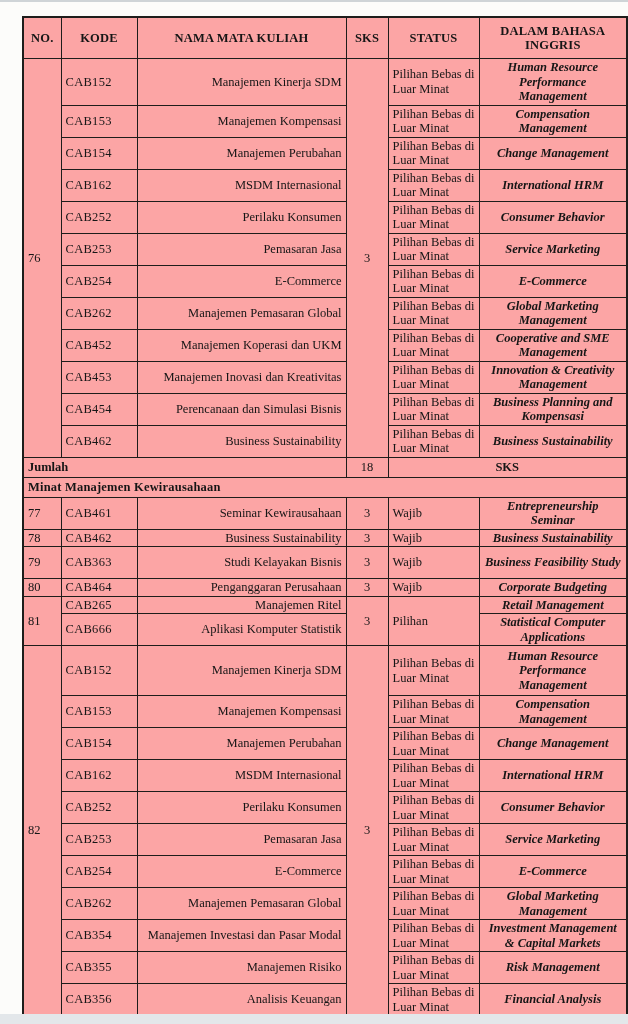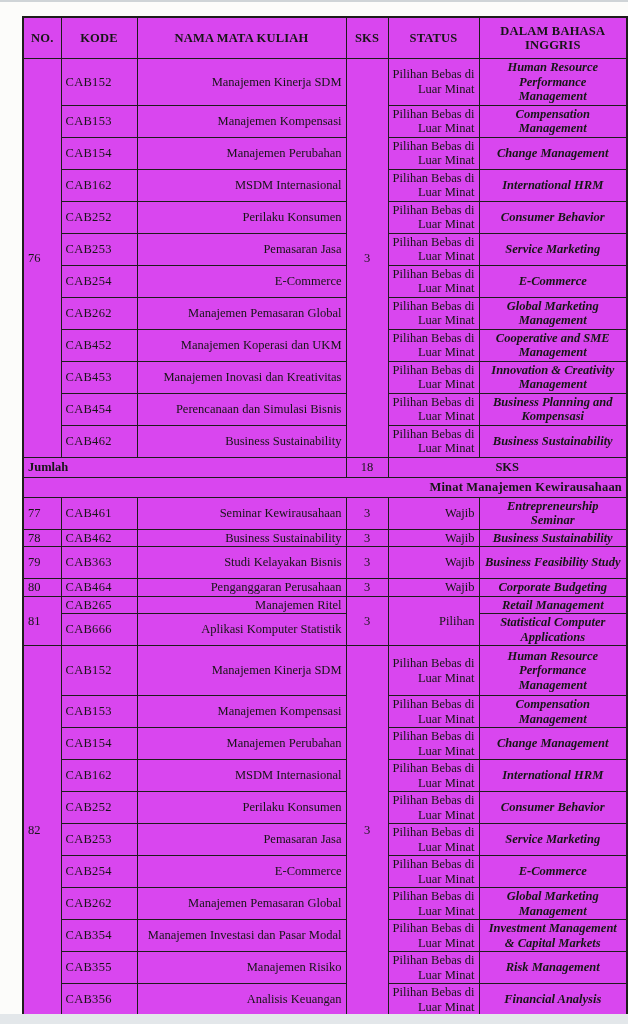--- a/index.html
+++ b/index.html
@@ -14,21 +14,21 @@
   .page{
     position:absolute;top:2px;left:0;
     width:628px;height:1012px;
     background:#fcfcfa;
   }
   table.course{
     border-collapse:collapse;
     table-layout:fixed;
     width:604px;
     margin:14px 0 0 22px;
-    background:#d946ef;
+    background:#fca5a5;
   }
   table.course td, table.course th{
     border:1.6px solid #1e1d1b;
     padding:1px 4px;
     font-size:12.5px;
     line-height:1.16;
     vertical-align:middle;
     overflow:hidden;
   }
   table.course{border:2.4px solid #1e1d1b;}
@@ -36,30 +36,30 @@
     font-weight:bold;
     text-align:center;
     height:38px;
     font-size:13px;
     letter-spacing:.2px;
   }
   td.no{font-weight:normal;}
   td.kode{text-align:left;letter-spacing:.3px;}
   td.nama{text-align:right;padding-left:8px;margin-left:18px;}
   td.sks{text-align:center;}
-  td.status{text-align:right;}
+  td.status{text-align:left;}
   td.eng{text-align:center;font-style:italic;padding-left:6px;font-weight:bold;}
   tr.rh1{height:17px;}
   tr.rh2{height:32px;}
   tr.rh3{height:46px;}
   tr.rh3b{height:50px;}
   td.sumlabel{text-align:left;font-weight:bold;height:17px;}
   td.sumsks{text-align:center;font-weight:normal;}
   td.sumright{text-align:center;font-weight:bold;}
-  td.section{text-align:right;font-weight:bold;height:17px;letter-spacing:.2px;}
+  td.section{text-align:left;font-weight:bold;height:17px;letter-spacing:.2px;}
   .bottom-strip{
     position:absolute;left:0;bottom:0;width:628px;height:10px;
     background:#e3e7ea;
   }
   .top-strip{
     position:absolute;left:0;top:0;width:628px;height:2px;
     background:#cfd4d7;
   }
 </style>
 </head>

